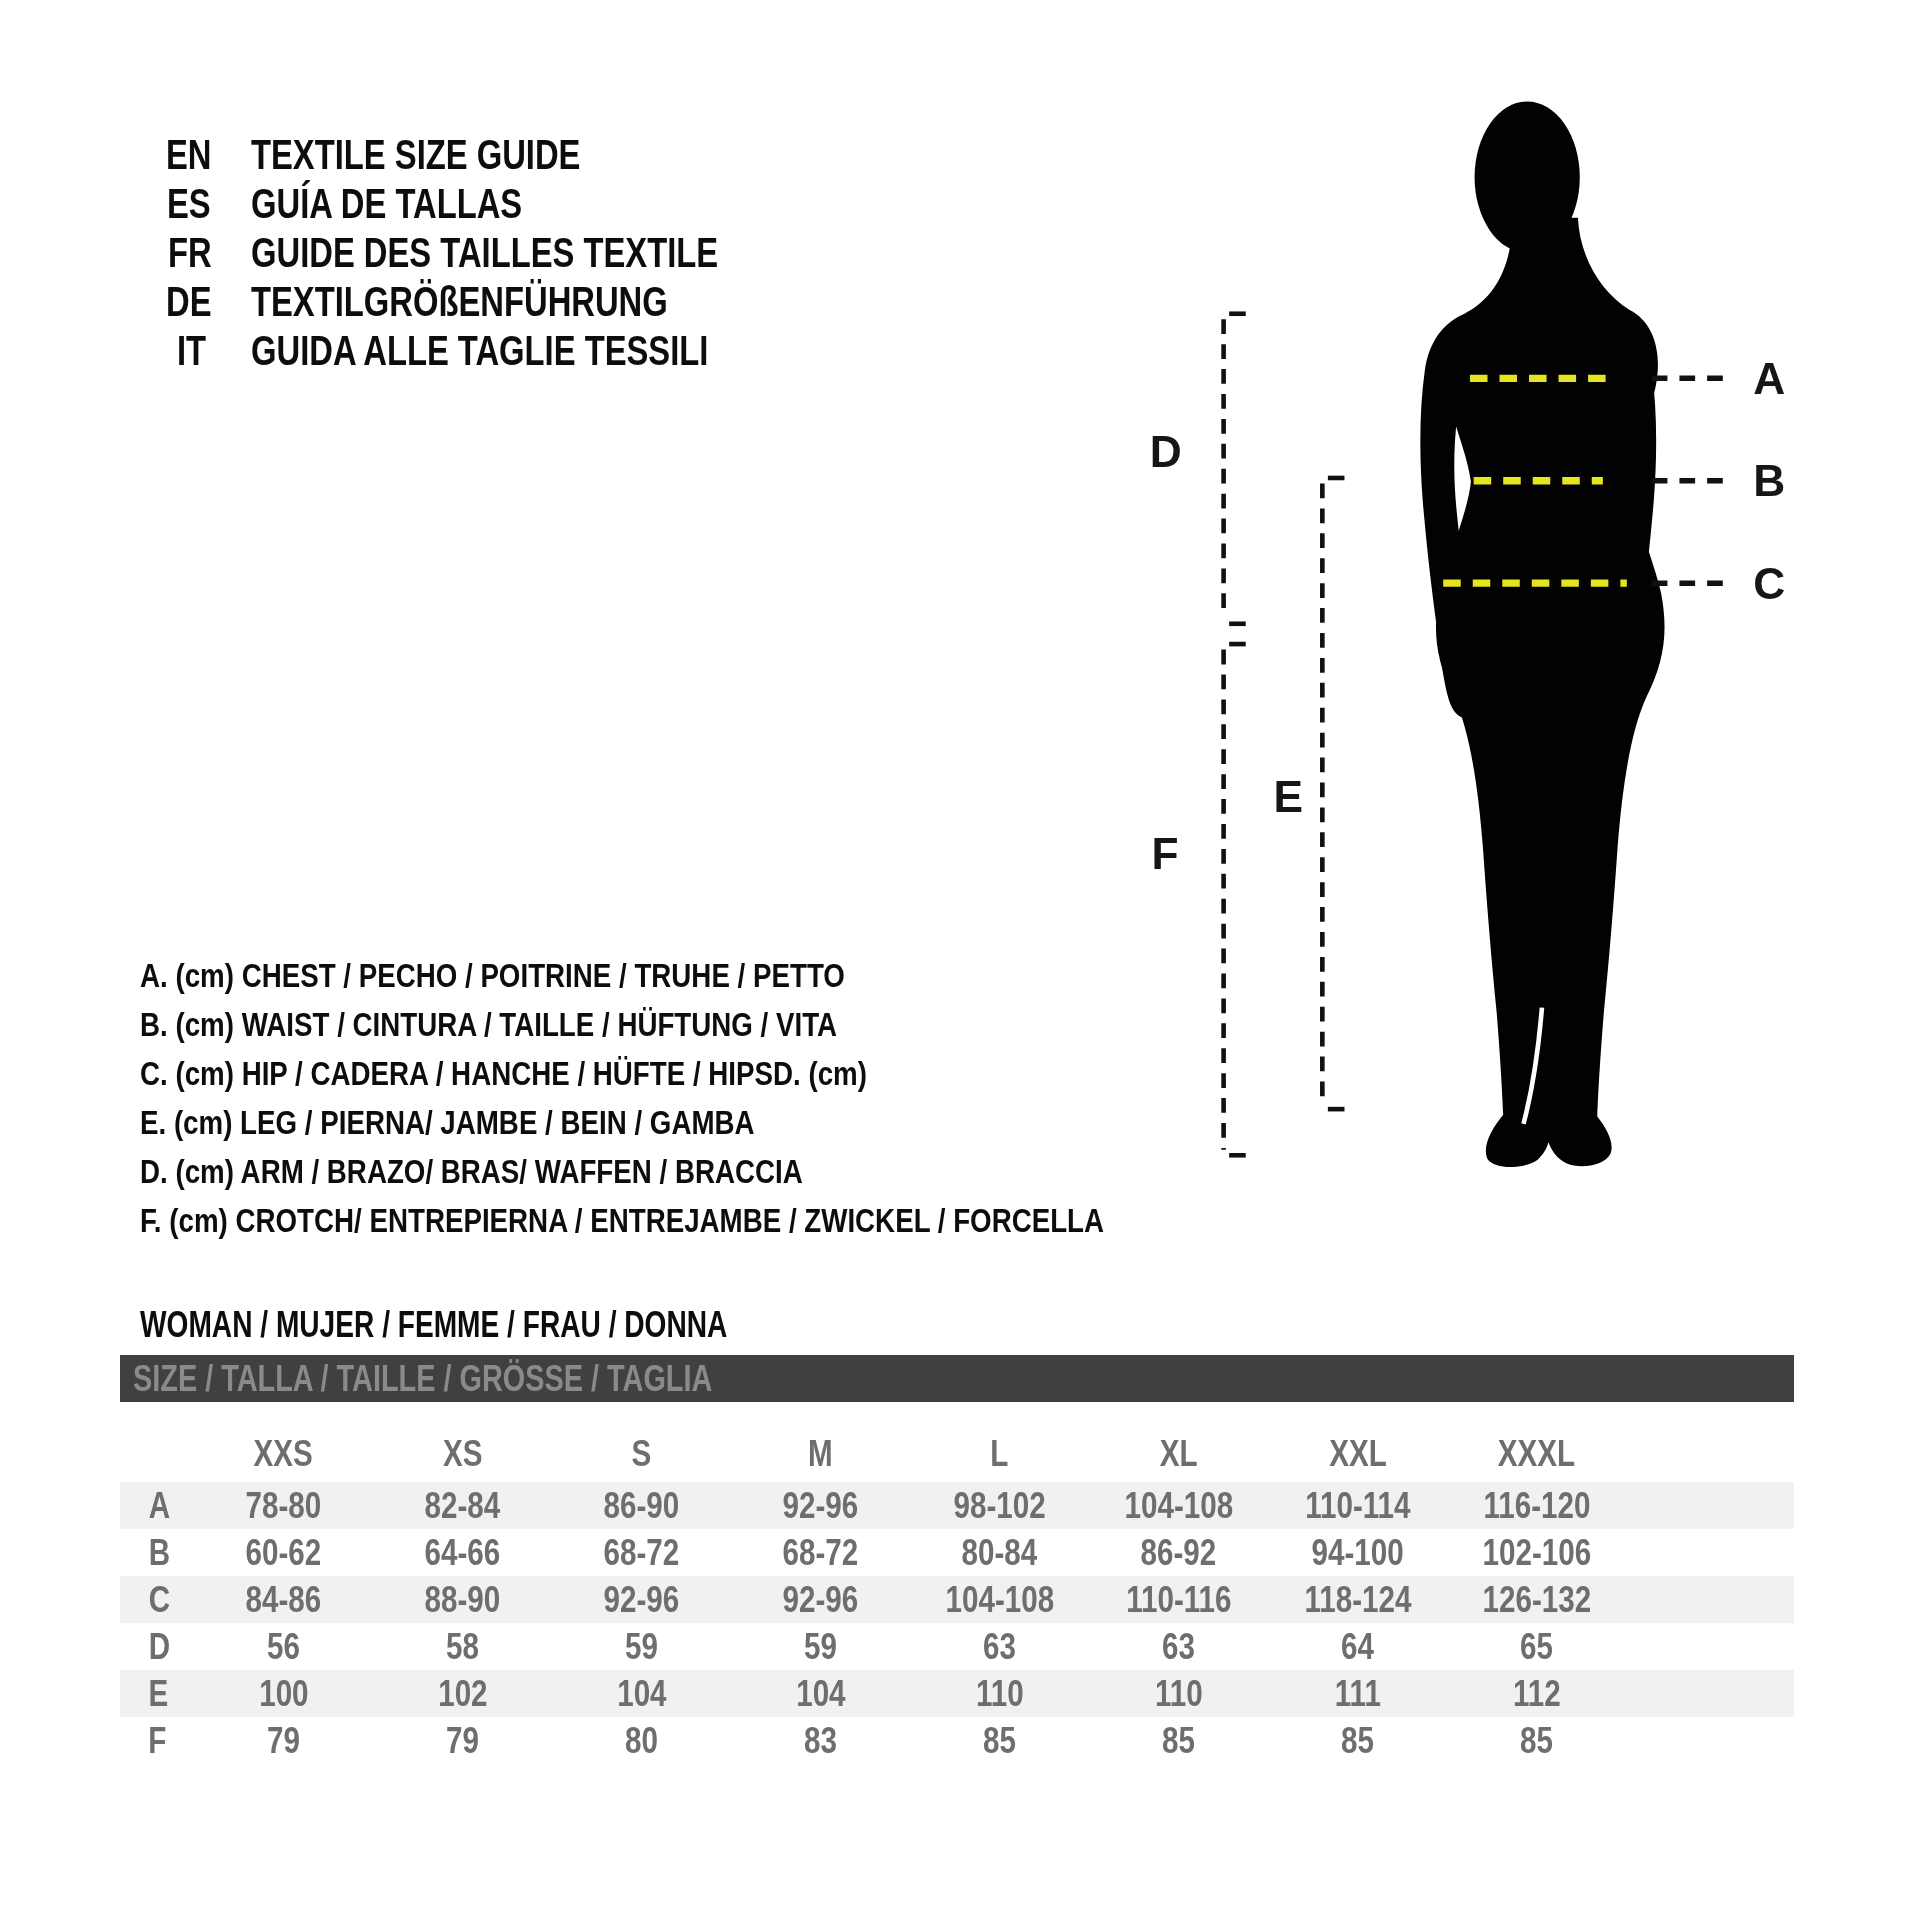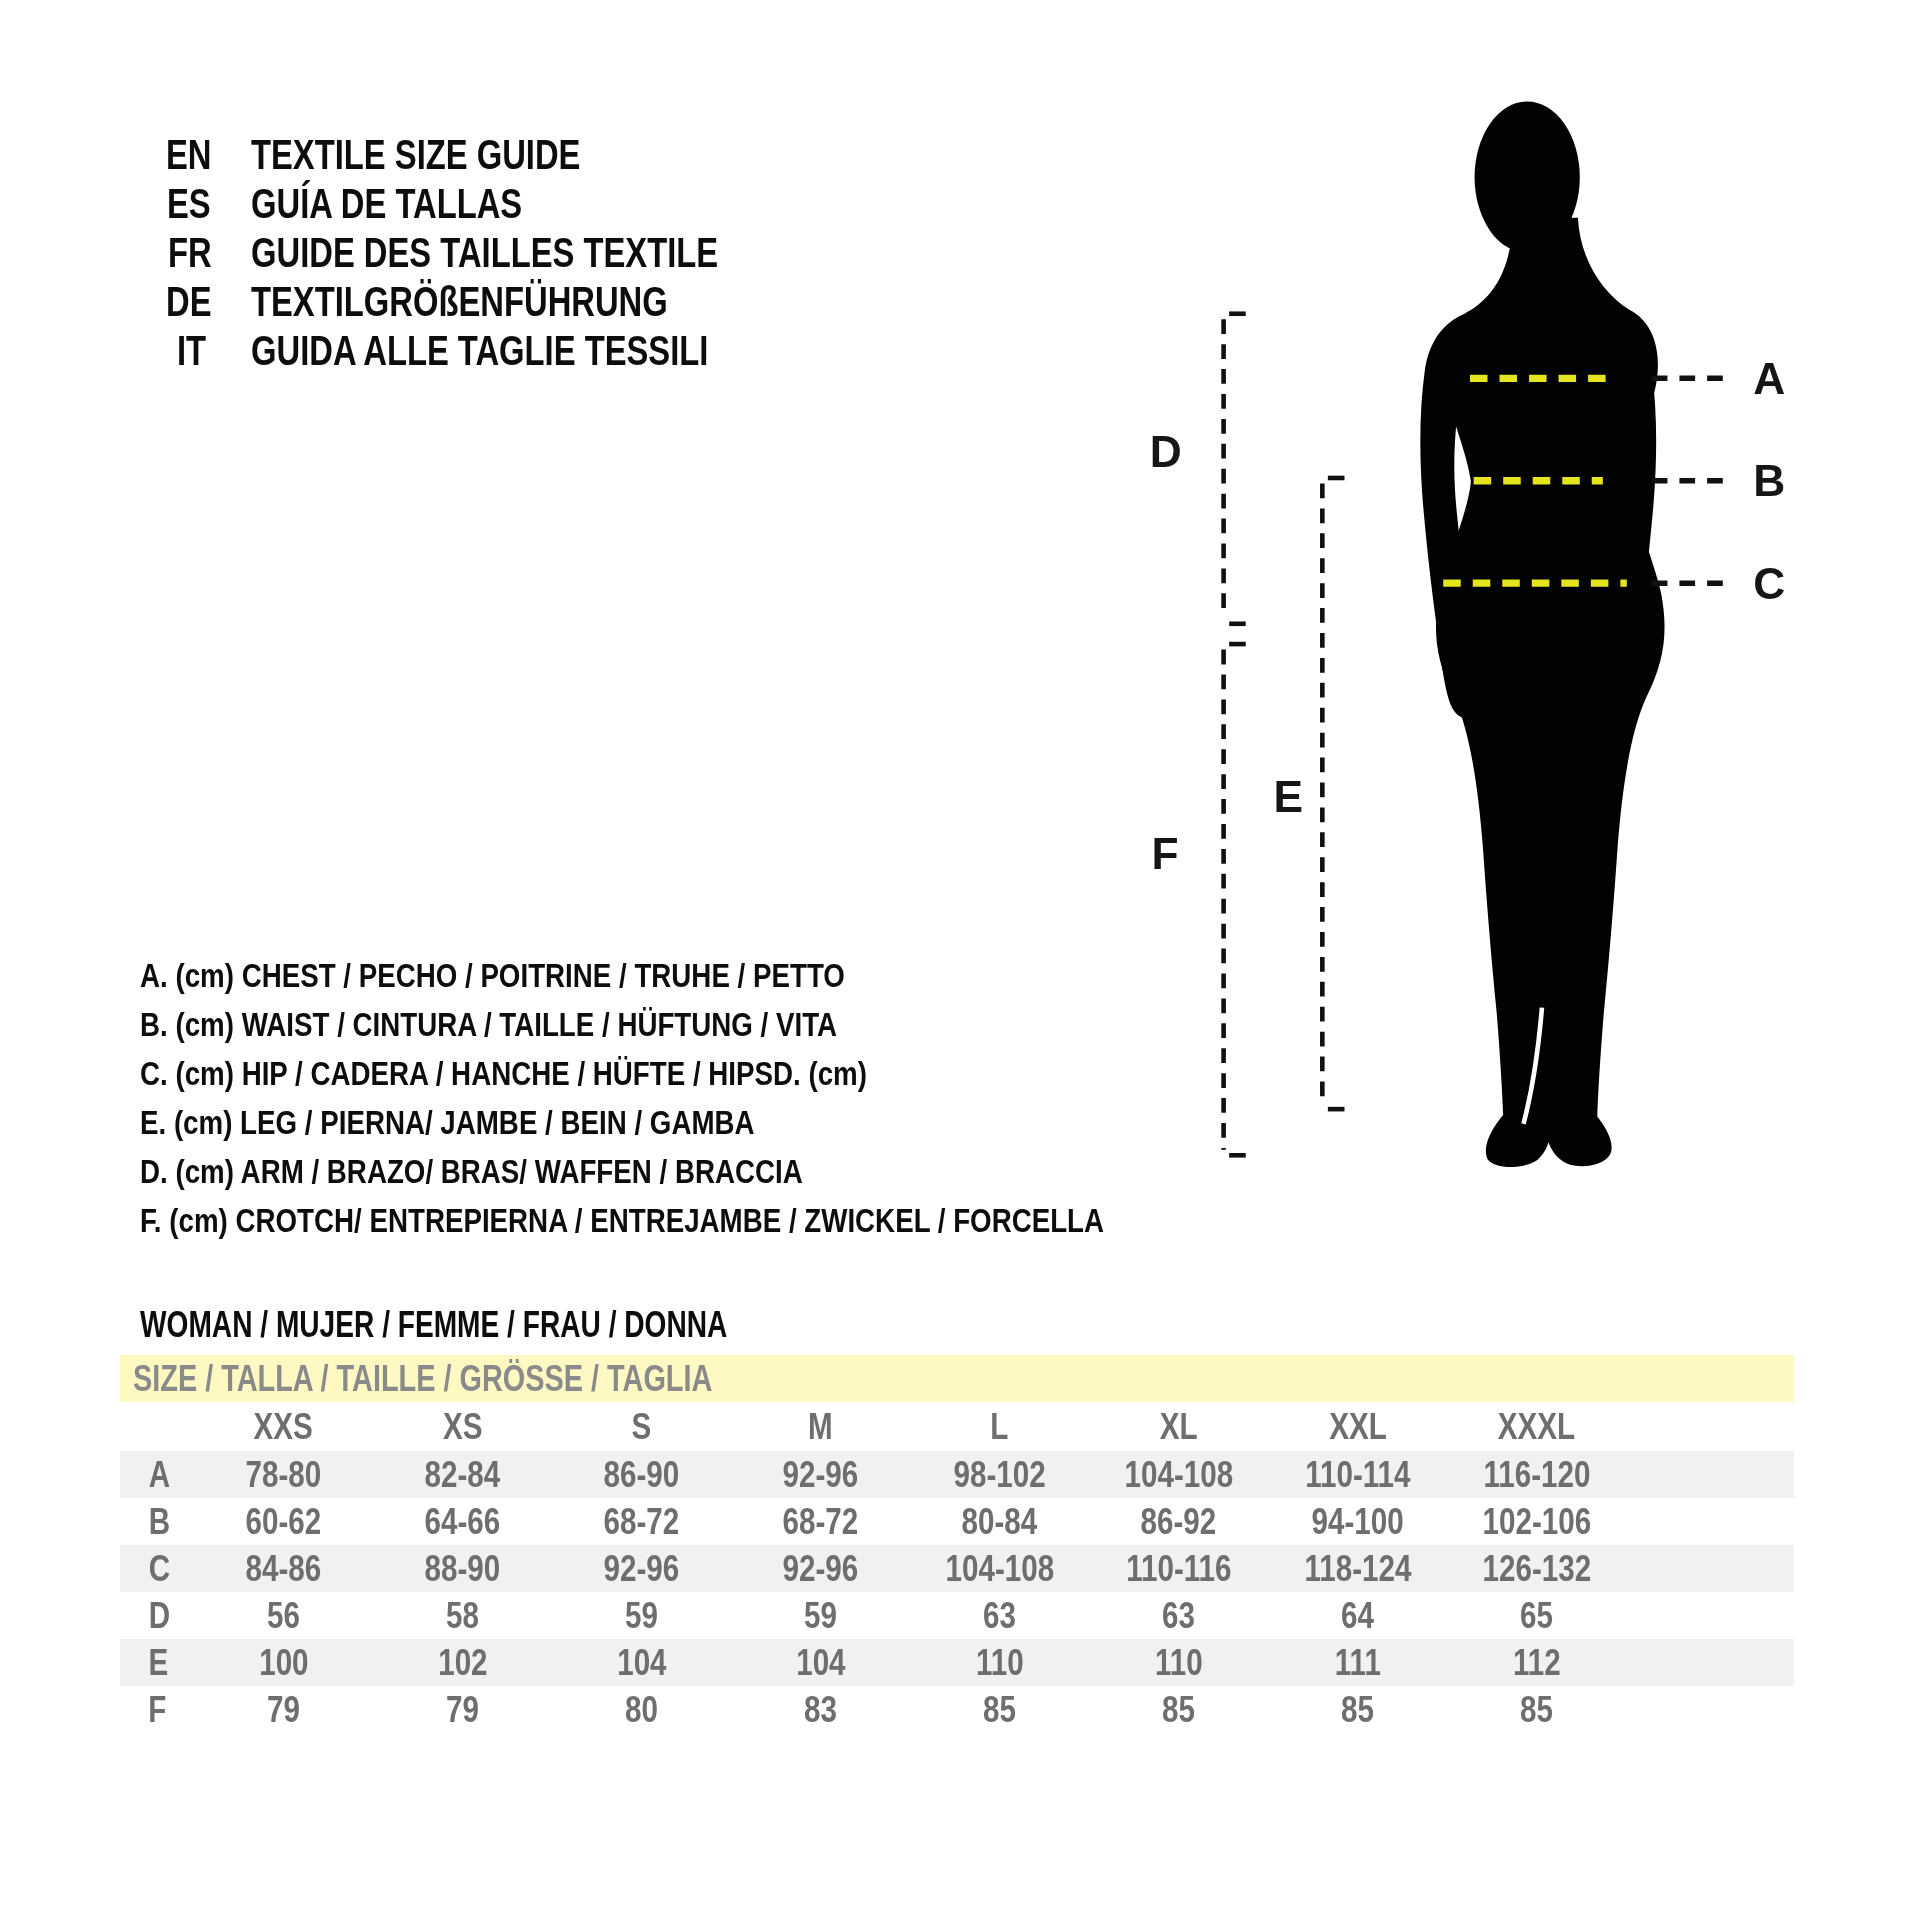--- a/index.html
+++ b/index.html
@@ -16,23 +16,23 @@
 
   
   .legend{position:absolute;left:140px;top:951px;font-size:33px;font-weight:bold;line-height:49px;}
   .legend .cx{transform:scaleX(0.84);}
 
   
   .woman{position:absolute;left:140px;top:1255px;font-size:37px;font-weight:bold;line-height:49px;margin-top:45px;}
 
   
   .sizetable{position:absolute;left:120px;top:1355px;width:1674px;font-weight:bold;}
-  .thead{height:47px;background:#fef9c3;color:#8a8a8a;font-size:37px;line-height:47px;padding-left:13px;box-sizing:border-box;}
+  .thead{height:47px;background:#404040;color:#8a8a8a;font-size:37px;line-height:47px;padding-left:13px;box-sizing:border-box;}
   .trow{display:grid;grid-template-columns:74px repeat(8,179px) 1fr;align-items:center;color:#6e6e6e;font-size:37px;}
-  .trow.sizes{height:49px;}
+  .trow.sizes{height:56px;margin-top:24px;}
   .trow.data{height:47px;}
   .trow.stripe{background:#f1f1f1;}
   .tcell{text-align:center;}
   .tlabel{text-align:left;padding-left:26px;}
 
   svg text{font-family:"Liberation Sans",sans-serif;font-weight:bold;}
 </style>
 </head>
 <body>
 

